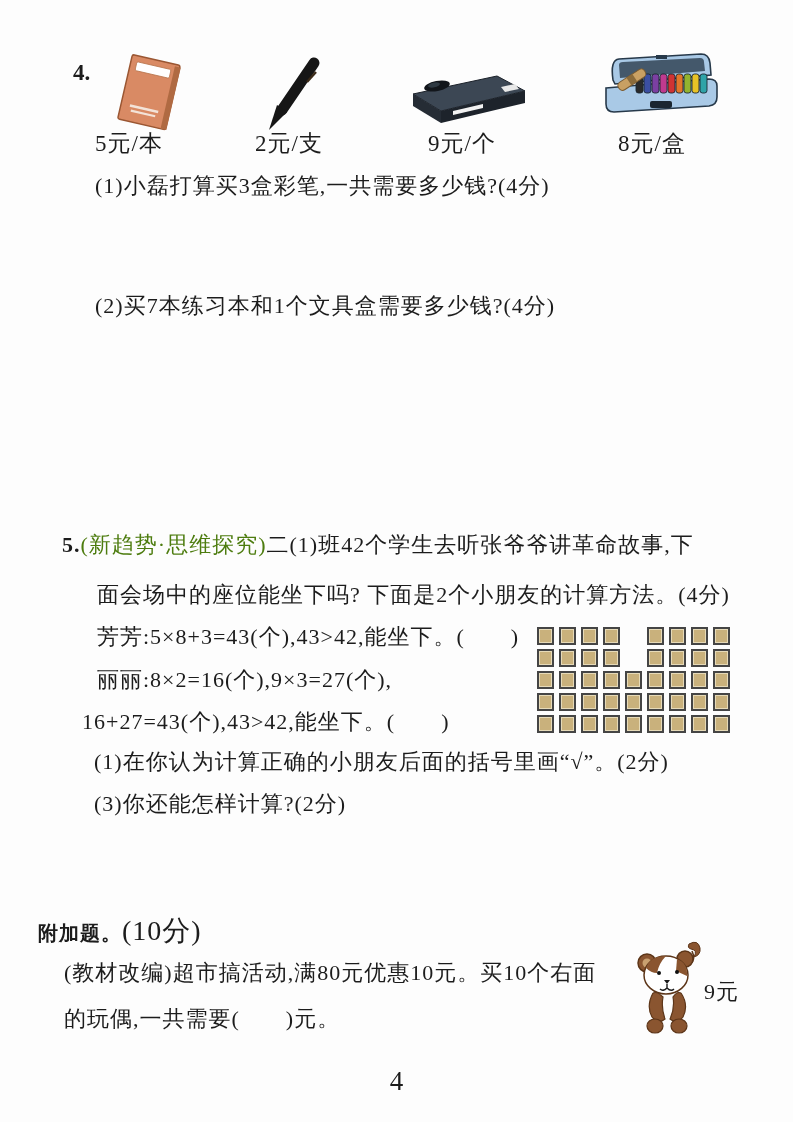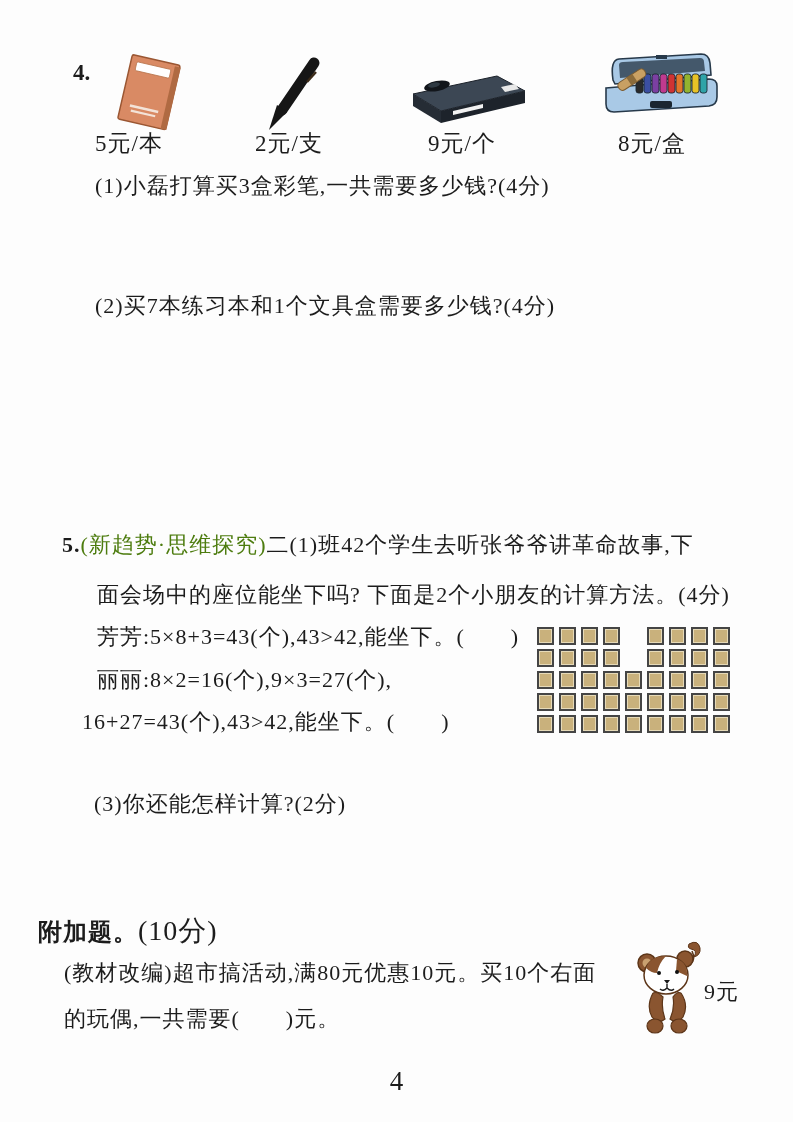--- a/index.html
+++ b/index.html
@@ -18,21 +18,21 @@
   .seat-grid {
     position:absolute; left:537px; top:627px;
     display:grid; grid-template-columns:repeat(9,17px); grid-auto-rows:18px;
     column-gap:5px; row-gap:4px;
   }
   .seat {
     width:17px; height:18px; background:#c9b17c;
     border:2px solid #454545; box-shadow:inset 0 0 0 1px #e6dab8;
   }
   .seat.hidden-seat { visibility:hidden; }
-  .bonus-bold { font-family:Liberation Mono, monospace; font-weight:bold; font-size:24px; letter-spacing:1px; }
+  .bonus-bold { font-family:Liberation Mono, monospace; font-weight:bold; font-size:20px; letter-spacing:1px; }
   .page-num { position:absolute; left:0; right:0; top:1066px; text-align:center; font-size:27px; letter-spacing:0; }
 </style>
 </head>
 <body>
 
 <div class="sheet">
 
   <span class="qnum" style="left:73px;top:60px">4.</span>
 
   <div class="icon" style="left:104px;top:54px;width:88px;height:80px">
@@ -101,20 +101,21 @@
   <div class="line" style="left:95px;top:172px">(1)小磊打算买3盒彩笔,一共需要多少钱?(4分)</div>
   <div class="line" style="left:95px;top:292px">(2)买7本练习本和1个文具盒需要多少钱?(4分)</div>
 
   <div class="line" style="left:62px;top:531px">
     <span class="bold">5.</span><span class="red">(新趋势·思维探究)</span><span>二(1)班42个学生去听张爷爷讲革命故事,下</span>
   </div>
   <div class="line" style="left:97px;top:581px">面会场中的座位能坐下吗? 下面是2个小朋友的计算方法。(4分)</div>
   <div class="line" style="left:97px;top:623px">芳芳:5×8+3=43(个),43&gt;42,能坐下。(　　)</div>
   <div class="line" style="left:97px;top:666px">丽丽:8×2=16(个),9×3=27(个),</div>
   <div class="line" style="left:82px;top:708px">16+27=43(个),43&gt;42,能坐下。(　　)</div>
+  <div class="line" style="left:94px;top:748px">(1)在你认为计算正确的小朋友后面的括号里画“√”。(2分)</div>
   <div class="line" style="left:94px;top:790px">(3)你还能怎样计算?(2分)</div>
 
   <div class="seat-grid">
       <div class="seat"></div>
       <div class="seat"></div>
       <div class="seat"></div>
       <div class="seat"></div>
       <div class="seat hidden-seat"></div>
       <div class="seat"></div>
       <div class="seat"></div>

